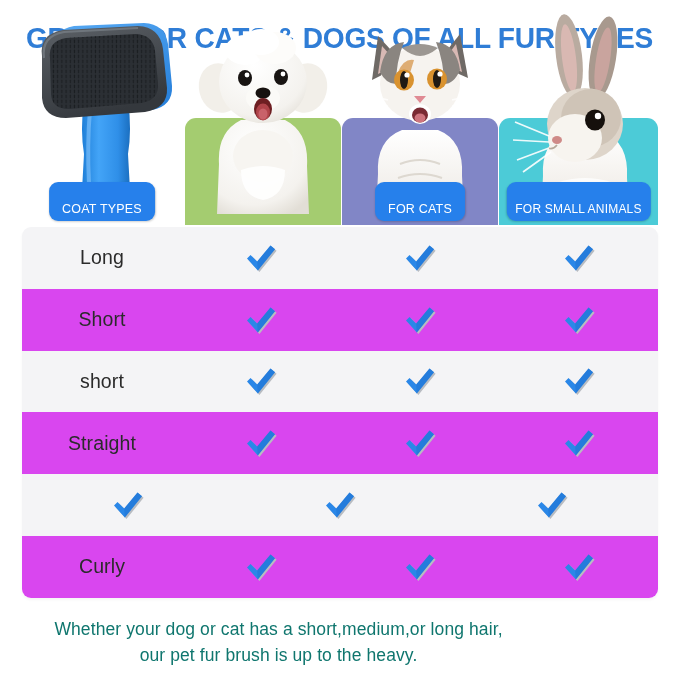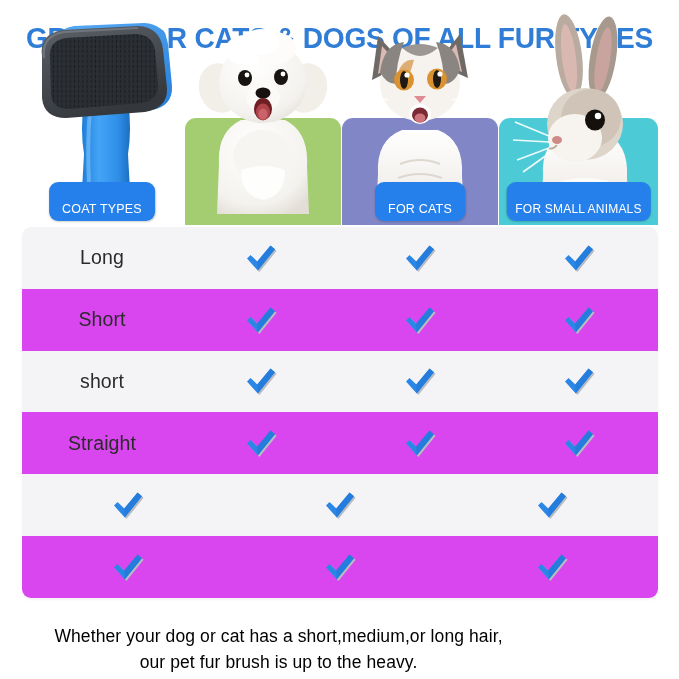--- a/index.html
+++ b/index.html
@@ -128,25 +128,24 @@
   .cell-check svg { display: block; }
 
   
   .caption {
     position: absolute;
     top: 616px;
     left: 0;
     width: 557px;
     text-align: center;
     font-size: 17.5px;
-    color: #000000;
+    color: #0f766e;
     line-height: 1.5;
     font-family: "Liberation Sans", sans-serif;
     letter-spacing: 0.1px;
-    margin-top: 7px;
   }
   .caption div { white-space: nowrap; }
 </style>
 </head>
 <body>
 
 <div class="title">GREAT FOR CATS &amp; DOGS OF ALL FUR TYPES</div>
 
 <div class="band">
 
@@ -435,20 +434,21 @@
       </div>
       <div class="cell-check">
         <svg width="34" height="30" viewBox="0 0 34 30">
           <path d="M3 15.5 L6.5 12 L13.2 18.4 L26.5 2.5 L31 6.2 L13.8 27.5 Z" fill="#b8bcc2" transform="translate(1.6,1.6)"></path>
           <path d="M3 15.5 L6.5 12 L13.2 18.4 L26.5 2.5 L31 6.2 L13.8 27.5 Z" fill="#2a87e8"></path>
           <path d="M26.5 2.5 L31 6.2 L13.8 27.5 L13.2 18.4 Z" fill="#1f73d2" opacity="0.55"></path>
         </svg>
       </div>
     </div>
     <div class="row even">
+      <div class="cell-label">Curly</div>
       <div class="cell-check">
         <svg width="34" height="30" viewBox="0 0 34 30">
           <path d="M3 15.5 L6.5 12 L13.2 18.4 L26.5 2.5 L31 6.2 L13.8 27.5 Z" fill="#b8bcc2" transform="translate(1.6,1.6)"></path>
           <path d="M3 15.5 L6.5 12 L13.2 18.4 L26.5 2.5 L31 6.2 L13.8 27.5 Z" fill="#2a87e8"></path>
           <path d="M26.5 2.5 L31 6.2 L13.8 27.5 L13.2 18.4 Z" fill="#1f73d2" opacity="0.55"></path>
         </svg>
       </div>
       <div class="cell-check">
         <svg width="34" height="30" viewBox="0 0 34 30">
           <path d="M3 15.5 L6.5 12 L13.2 18.4 L26.5 2.5 L31 6.2 L13.8 27.5 Z" fill="#b8bcc2" transform="translate(1.6,1.6)"></path>

